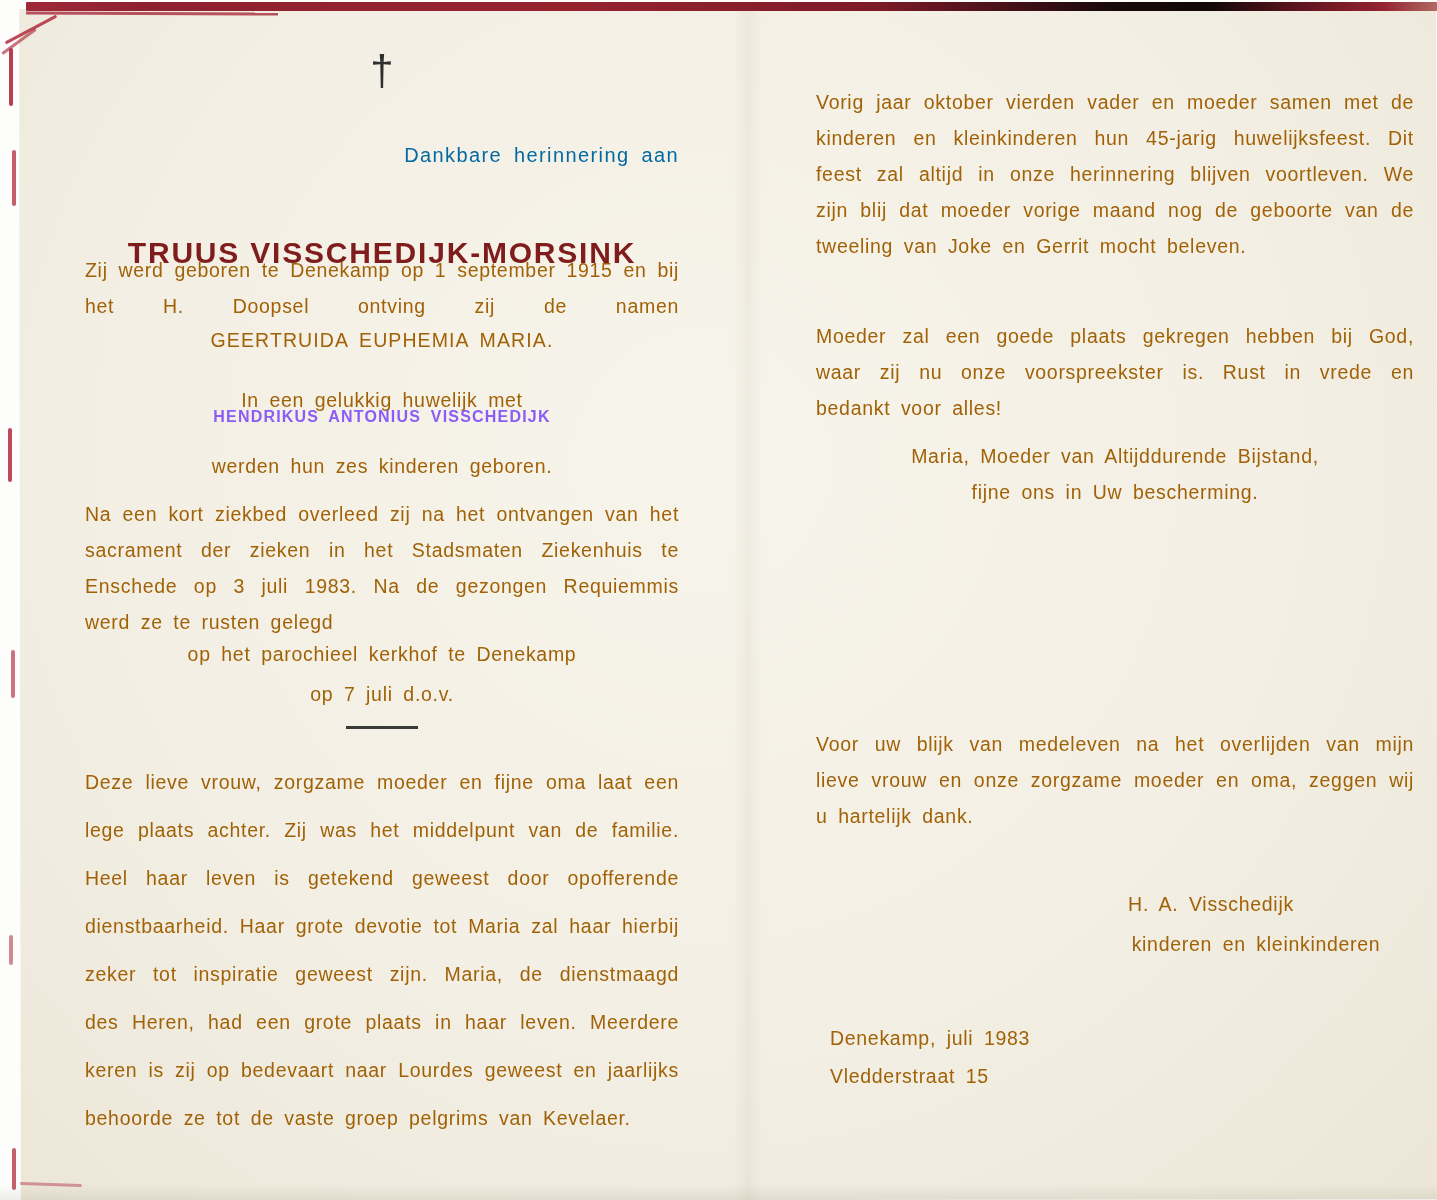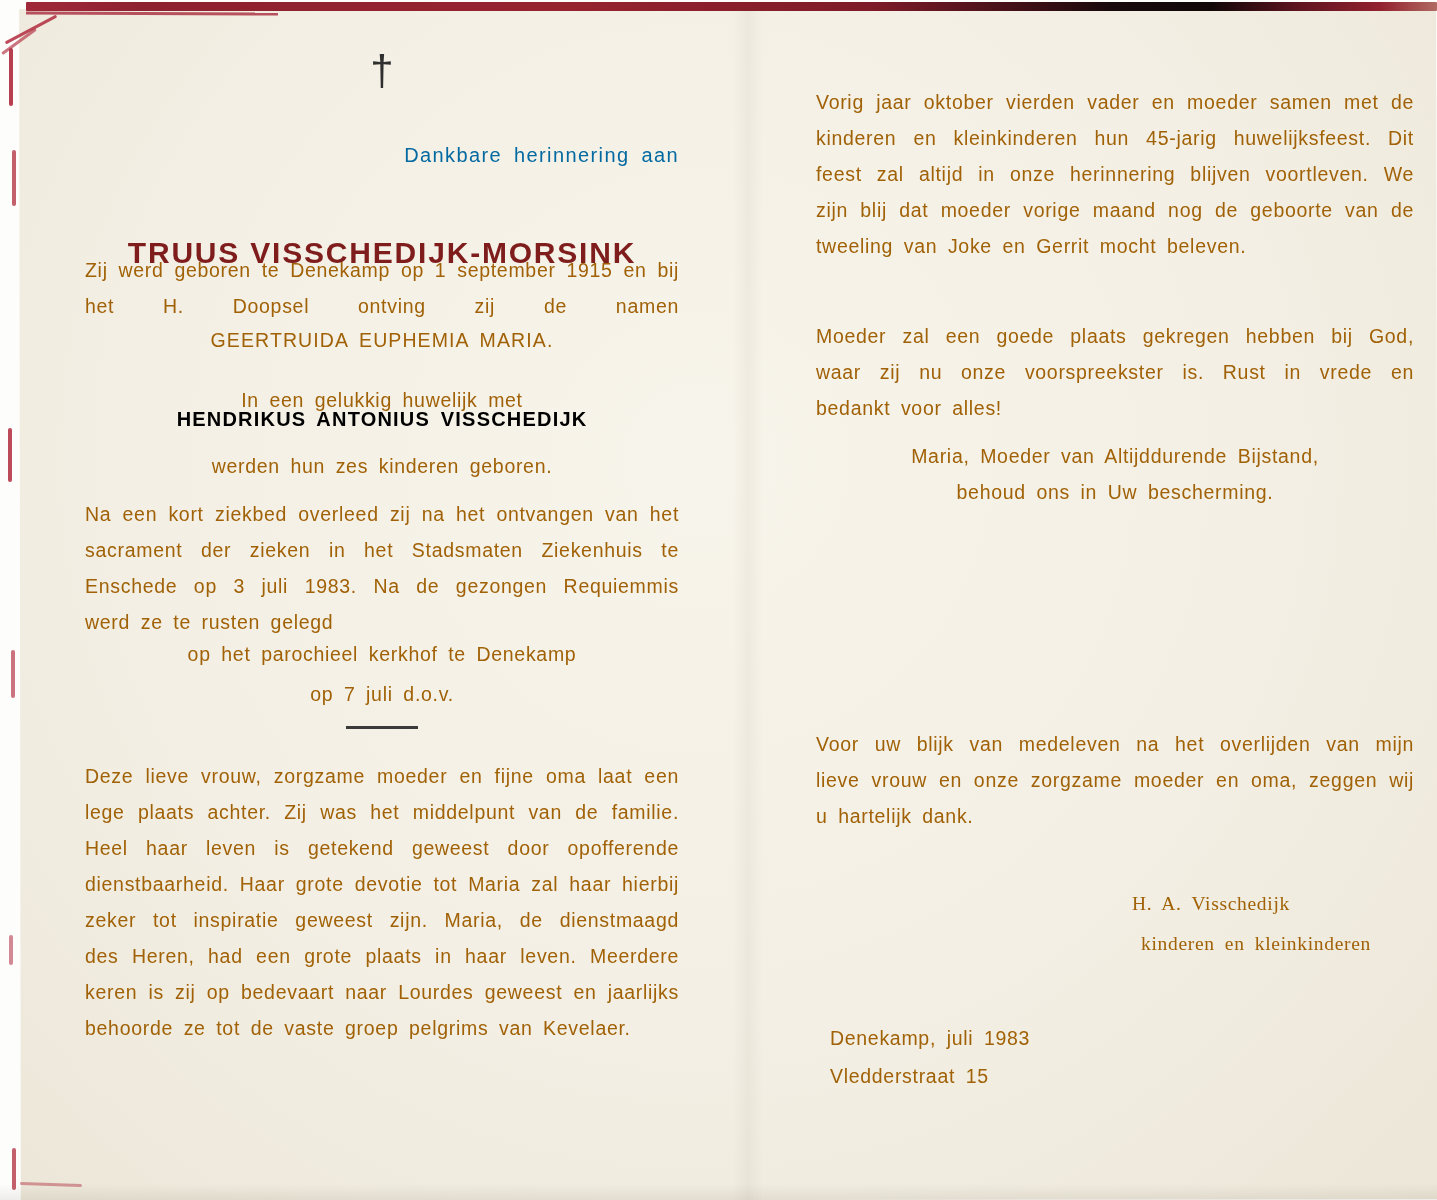--- a/index.html
+++ b/index.html
@@ -93,39 +93,39 @@
     font-size: 30px;
     font-weight: bold;
     letter-spacing: 1.8px;
     color: #7f1d1d;
     text-align: center;
     white-space: nowrap;
     margin-top: 44px;
   }
 
   .sub-heading {
-    font-size: 20px;
+    font-size: 16px;
     font-weight: bold;
     letter-spacing: 1.2px;
     word-spacing: 4px;
-    color: #000000;
+    color: #8b5cf6;
     text-align: center;
   }
 
-  .tribute { line-height: 36px; }
+  .tribute { line-height: 48px; }
 
   .divider {
     position: absolute;
     left: 0; right: 0;
     width: 72px;
     margin: 0 auto;
     border-top: 3px solid #3a3a3a;
   }
 
-  .sig-line { text-align: center; text-align-last: center; white-space: nowrap; font-family: Liberation Serif, serif; }
+  .sig-line { text-align: center; text-align-last: center; white-space: nowrap; }
 </style>
 </head>
 <body>
 
 <div class="scan">
 
   <div class="paper"></div>
 
   <div class="edge-strip"></div>
   <div class="edge-strip2"></div>
@@ -172,21 +172,21 @@
   </div>
 
   <div class="col col-right">
 
     <div class="blk body-text" style="top:84px;">Vorig jaar oktober vierden vader en moeder samen met de kinderen en kleinkinderen hun 45-jarig huwelijksfeest. Dit feest zal altijd in onze herinnering blijven voortleven. We zijn blij dat moeder vorige maand nog de geboorte van de tweeling van Joke en Gerrit mocht beleven.</div>
 
     <div class="blk body-text" style="top:318px;">Moeder zal een goede plaats gekregen hebben bij God, waar zij nu onze voorspreekster is. Rust in vrede en bedankt voor alles!</div>
 
     <div class="blk body-text centered" style="top:438px;">Maria, Moeder van Altijddurende Bijstand,</div>
 
-    <div class="blk body-text centered" style="top:474px;">behoud ons in Uw bescherming.</div>
+    <div class="blk body-text centered" style="top:474px;">fijne ons in Uw bescherming.</div>
 
     <div class="blk body-text" style="top:726px;">Voor uw blijk van medeleven na het overlijden van mijn lieve vrouw en onze zorgzame moeder en oma, zeggen wij u hartelijk dank.</div>
 
     <div class="blk body-text sig-line" style="top:886px; left:280px; width:230px;">H. A. Visschedijk</div>
 
     <div class="blk body-text sig-line" style="top:926px; left:290px; width:300px;">kinderen en kleinkinderen</div>
 
     <div class="blk body-text" style="top:1020px; left:14px; text-align:left;">Denekamp, juli 1983</div>
 
     <div class="blk body-text" style="top:1058px; left:14px; text-align:left;">Vledderstraat 15</div>

